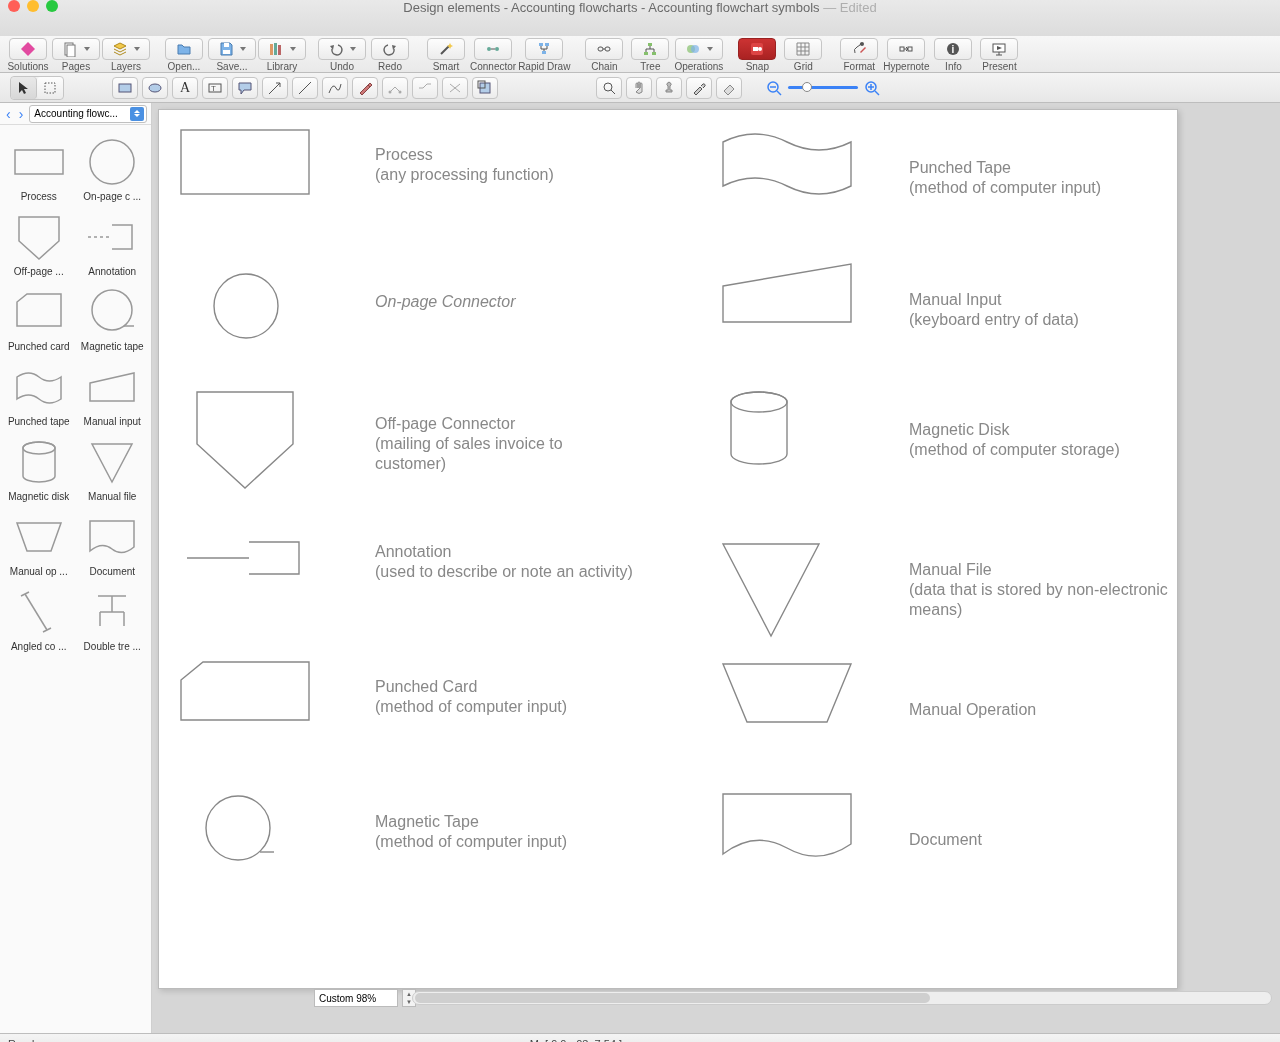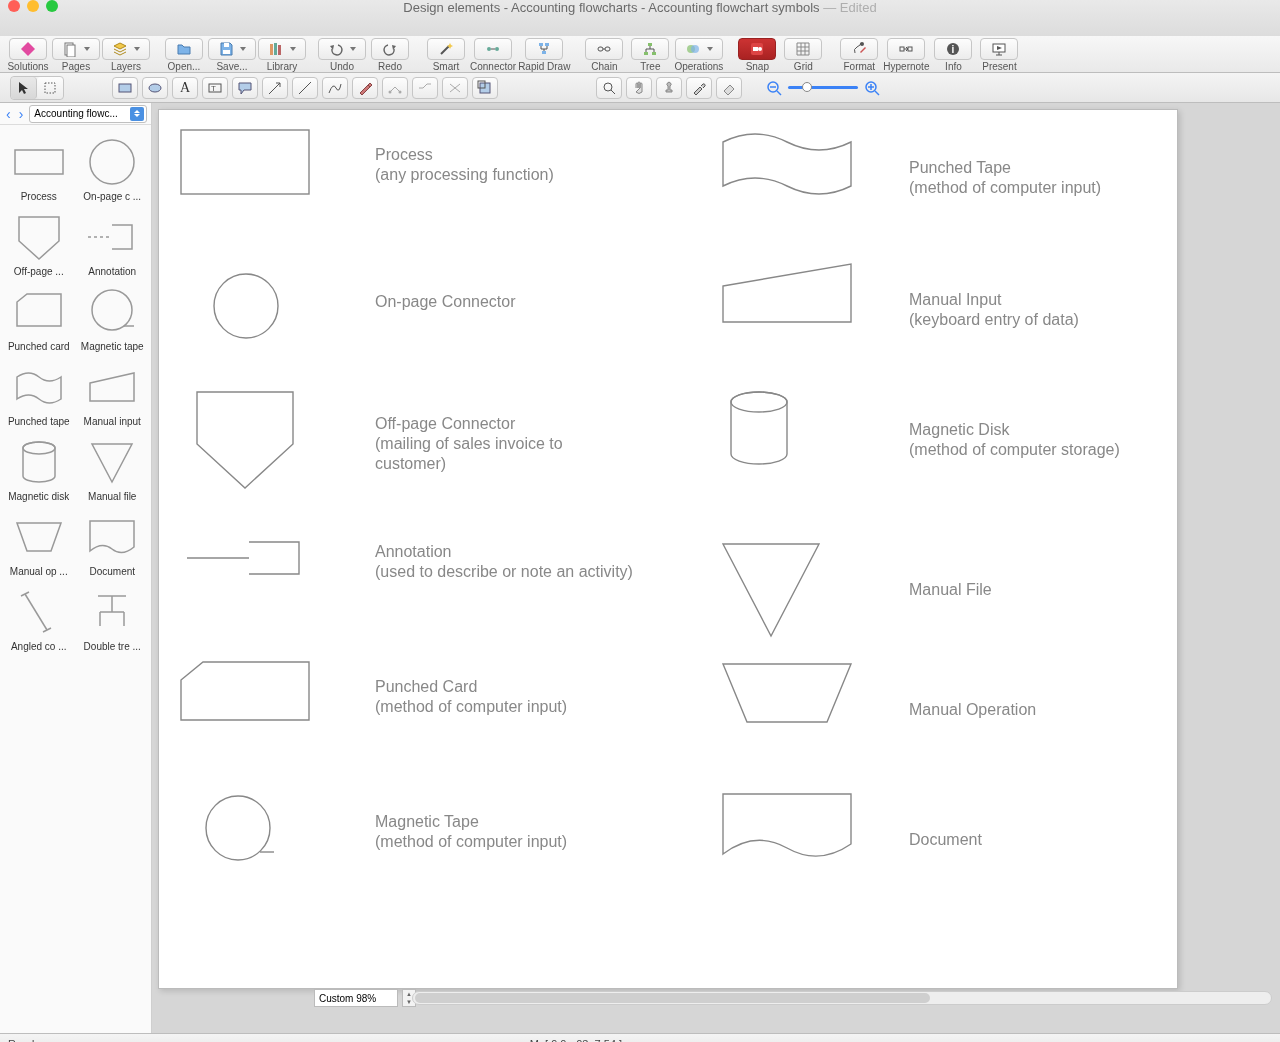--- a/index.html
+++ b/index.html
@@ -560,21 +560,21 @@
     <div class="canvas" id="canvas">
         <div class="shape-row col1" style="top: 18px;">
           <svg width="140" height="74" viewBox="-2 -2 140 74">
             <rect x="0" y="0" width="128" height="64" class="sh"></rect>
           </svg>
           <div class="cap">
             <div>Process</div>
             <div>(any processing function)</div>
           </div>
         </div>
-        <div class="shape-row col1" style="top: 150px;">
+        <div class="shape-row col1" style="top: 150px; font-style: italic;">
           <svg width="140" height="84" viewBox="-2 -2 98 84">
             <circle cx="44" cy="44" r="32" class="sh"></circle>
           </svg>
           <div class="cap">
             <div>On-page Connector</div>
           </div>
         </div>
         <div class="shape-row col1" style="top: 280px;">
           <svg width="140" height="108" viewBox="-2 -2 108 108">
             <path d="M0 0 H96 V52 L48 96 L0 52 Z" class="sh"></path>
@@ -640,20 +640,21 @@
             <div>Magnetic Disk</div>
             <div>(method of computer storage)</div>
           </div>
         </div>
         <div class="shape-row col2" style="top: 430px;">
           <svg width="140" height="100" viewBox="-4 -4 140 100">
             <path d="M0 0 H96 L48 92 Z" class="sh"></path>
           </svg>
           <div class="cap">
             <div>Manual File</div>
+            <div>(data that is stored by non-electronic means)</div>
           </div>
         </div>
         <div class="shape-row col2" style="top: 550px;">
           <svg width="140" height="100" viewBox="-4 -4 140 100">
             <path d="M0 0 H128 L104 58 H24 Z" class="sh"></path>
           </svg>
           <div class="cap">
             <div>Manual Operation</div>
           </div>
         </div>

